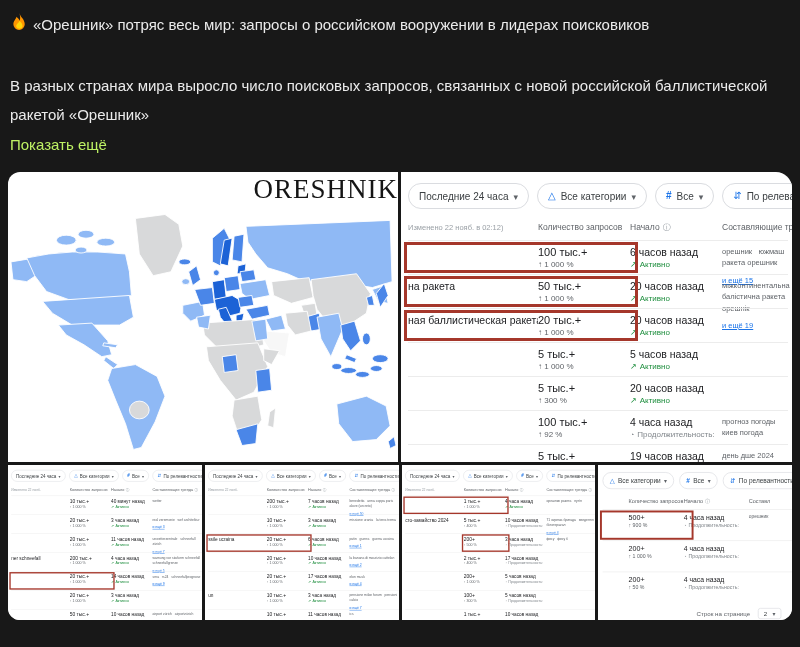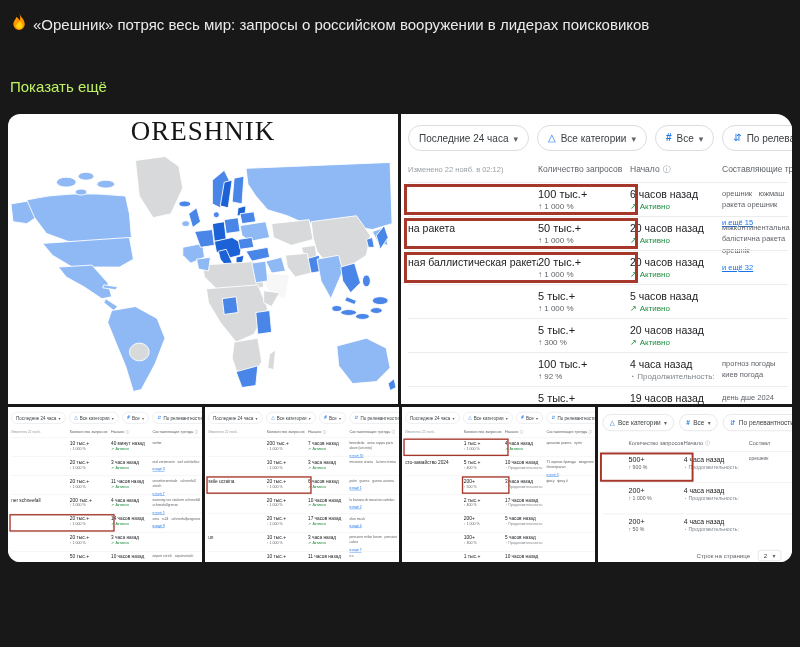--- a/index.html
+++ b/index.html
@@ -12,21 +12,21 @@
   .flame{display:inline-block;vertical-align:-3px;margin-right:4px;}
   .show-more{color:#bef264;cursor:pointer;display:inline-block;margin:1px 0 8px 0;}
 
   
   .media{margin:5px 8px 0 8px;width:784px;border-radius:12px;overflow:hidden;display:flex;flex-direction:column;gap:3px;}
   .row-top{display:grid;grid-template-columns:390px 1fr;gap:3px;height:290px;}
   .row-bot{display:grid;grid-template-columns:1fr 1fr 1fr 1fr;gap:3px;height:155px;}
   .card{background:#fff;overflow:hidden;position:relative;}
 
   
-  .map-title{font-family:"Liberation Serif",serif;font-size:27px;letter-spacing:1px;color:#151515;text-align:center;padding-top:2px;}
+  .map-title{font-family:"Liberation Serif",serif;font-size:27px;letter-spacing:1px;color:#151515;text-align:right;padding-top:2px;}
   .map-svg{display:block;margin:0 auto;}
   .lb{fill:#8fb9f5;} .mb{fill:#4a86e8;} .db{fill:#1c62d6;} .gr{fill:#d8d9da;} .wh{fill:#f7f7f7;}
   .map-svg path,.map-svg ellipse{stroke:#ffffff;stroke-width:0.9;stroke-linejoin:round;}
 
   
   .panel{background:#fff;padding:9px 4px 0 7px;color:#202124;}
   .panel.main{border-top-right-radius:16px;}
   .chips{display:flex;gap:8px;align-items:center;margin:2px 0 13px 0;flex-wrap:nowrap;}
   .chip{display:inline-flex;align-items:center;gap:5px;border:1px solid #dadce0;border-radius:13px;height:24px;padding:0 10px;font-size:10px;color:#3c4043;background:#fff;white-space:nowrap;}
   .cicon{color:#1a73e8;font-size:10px;line-height:1;}
@@ -70,20 +70,21 @@
 </head>
 <body>
 
 <div class="page">
 
   <div class="post">
     <p class="title"><span class="flame"><svg width="19" height="21" viewBox="0 0 20 24">
             <path d="M10 1 C11 6 16 8 16 14 A6.5 6.5 0 0 1 3 14 C3 10 6 8.5 6.5 5.5 C8 7 9.5 8 10 10 C11.5 7.5 10.5 4 10 1 Z" fill="#ff9500"></path>
             <path d="M10 10 C12 12 13.5 13.5 13.5 16.5 A3.8 3.8 0 0 1 6.2 16.5 C6.2 13.5 9 13 10 10 Z" fill="#ffd60a"></path>
           </svg></span><span>«Орешник» потряс весь мир: запросы о российском вооружении в лидерах поисковиков</span></p>
+    <p class="body">В разных странах мира выросло число поисковых запросов, связанных с новой российской баллистической ракетой «Орешник»</p>
     <span class="show-more">Показать ещё</span>
   </div>
 
   <div class="media">
     <div class="row-top">
 
       <div class="card">
         <div class="map-title">ORESHNIK</div>
         <svg class="map-svg" width="389" height="252" viewBox="0 0 394 244">
 
@@ -215,21 +216,21 @@
                 <div class="vol">50 тыс.+</div>
                 <div class="chg">↑ 1 000 %</div>
               </span>
               <span>
                 <div class="time">20 часов назад</div>
                 <div class="status" data-status="active">
                   <span class="sticon"></span>
                   <span>Активно</span>
                 </div>
               </span>
-              <span><div class="comp">міжконтинентальна балістична ракета   орешнік</div><span class="morelink">и ещё 32</span></span>
+              <span><div class="comp">міжконтинентальна балістична ракета   орешнік</div><span class="morelink">и ещё 19</span></span>
             </div>
 
             <div class="trow" data-highlight="query-value">
               <span class="q">ная баллистическая ракета</span>
               <span>
                 <div class="vol">20 тыс.+</div>
                 <div class="chg">↑ 1 000 %</div>
               </span>
               <span>
                 <div class="time">20 часов назад</div>

